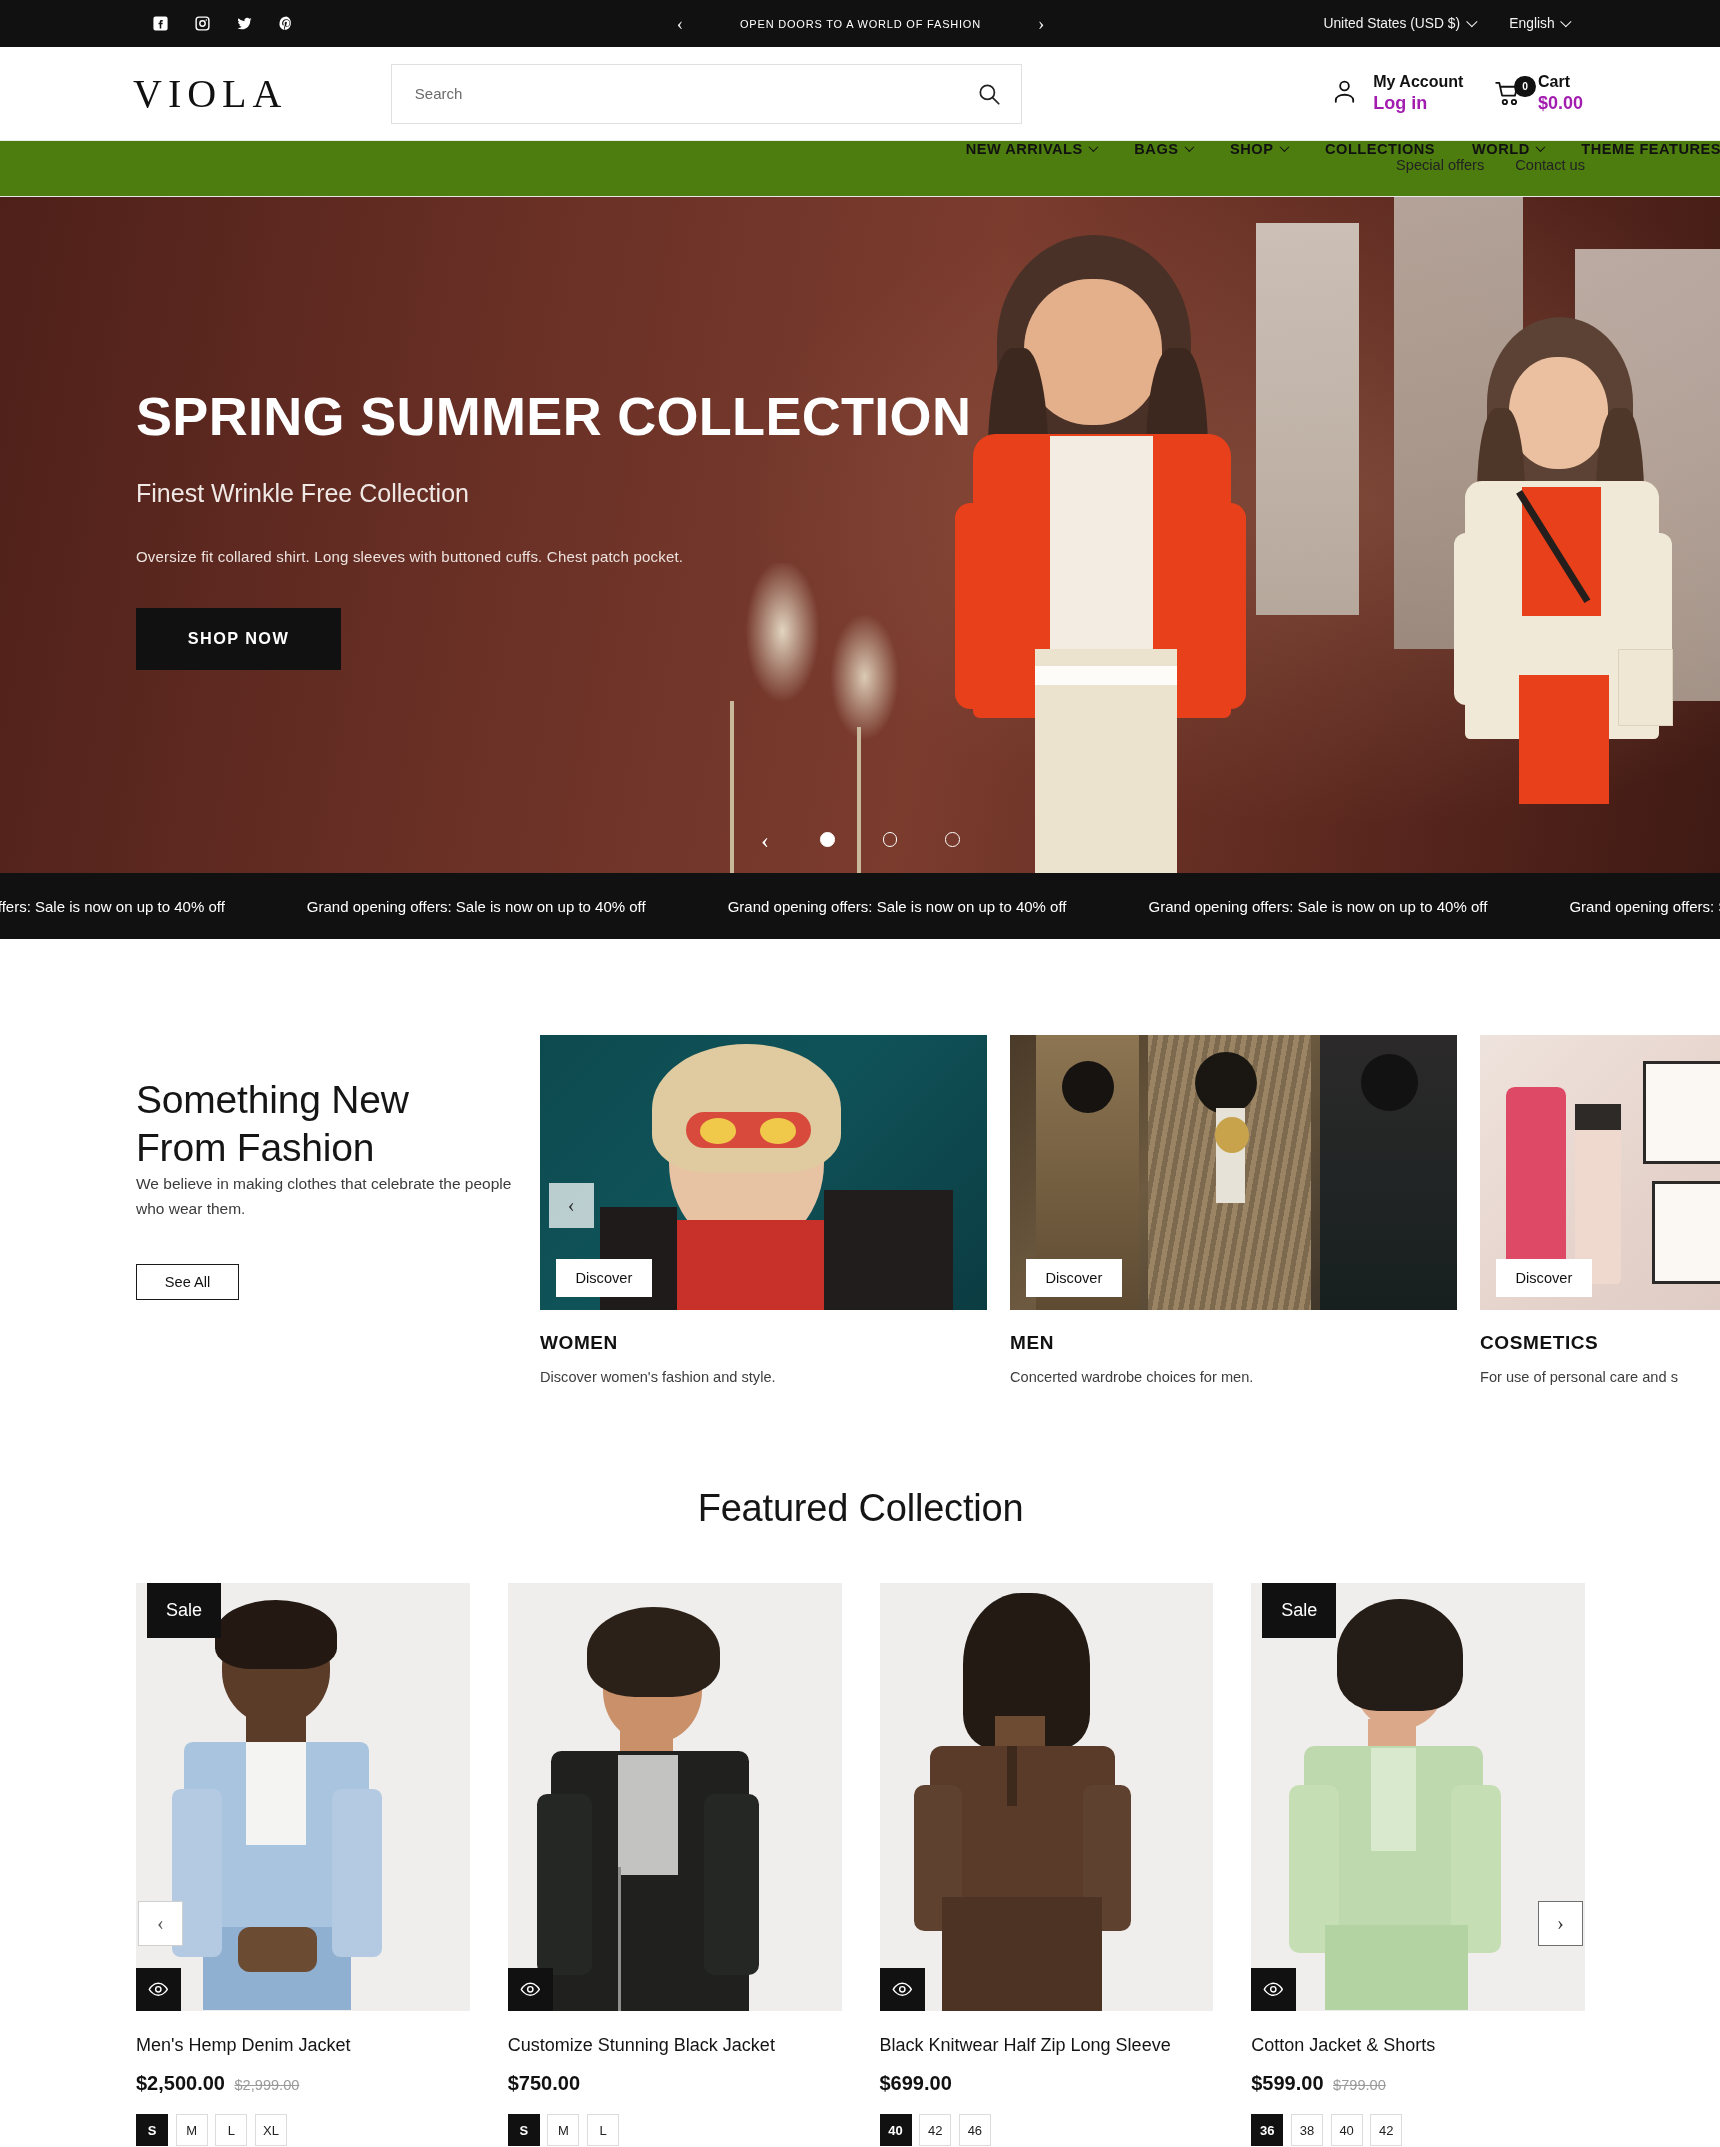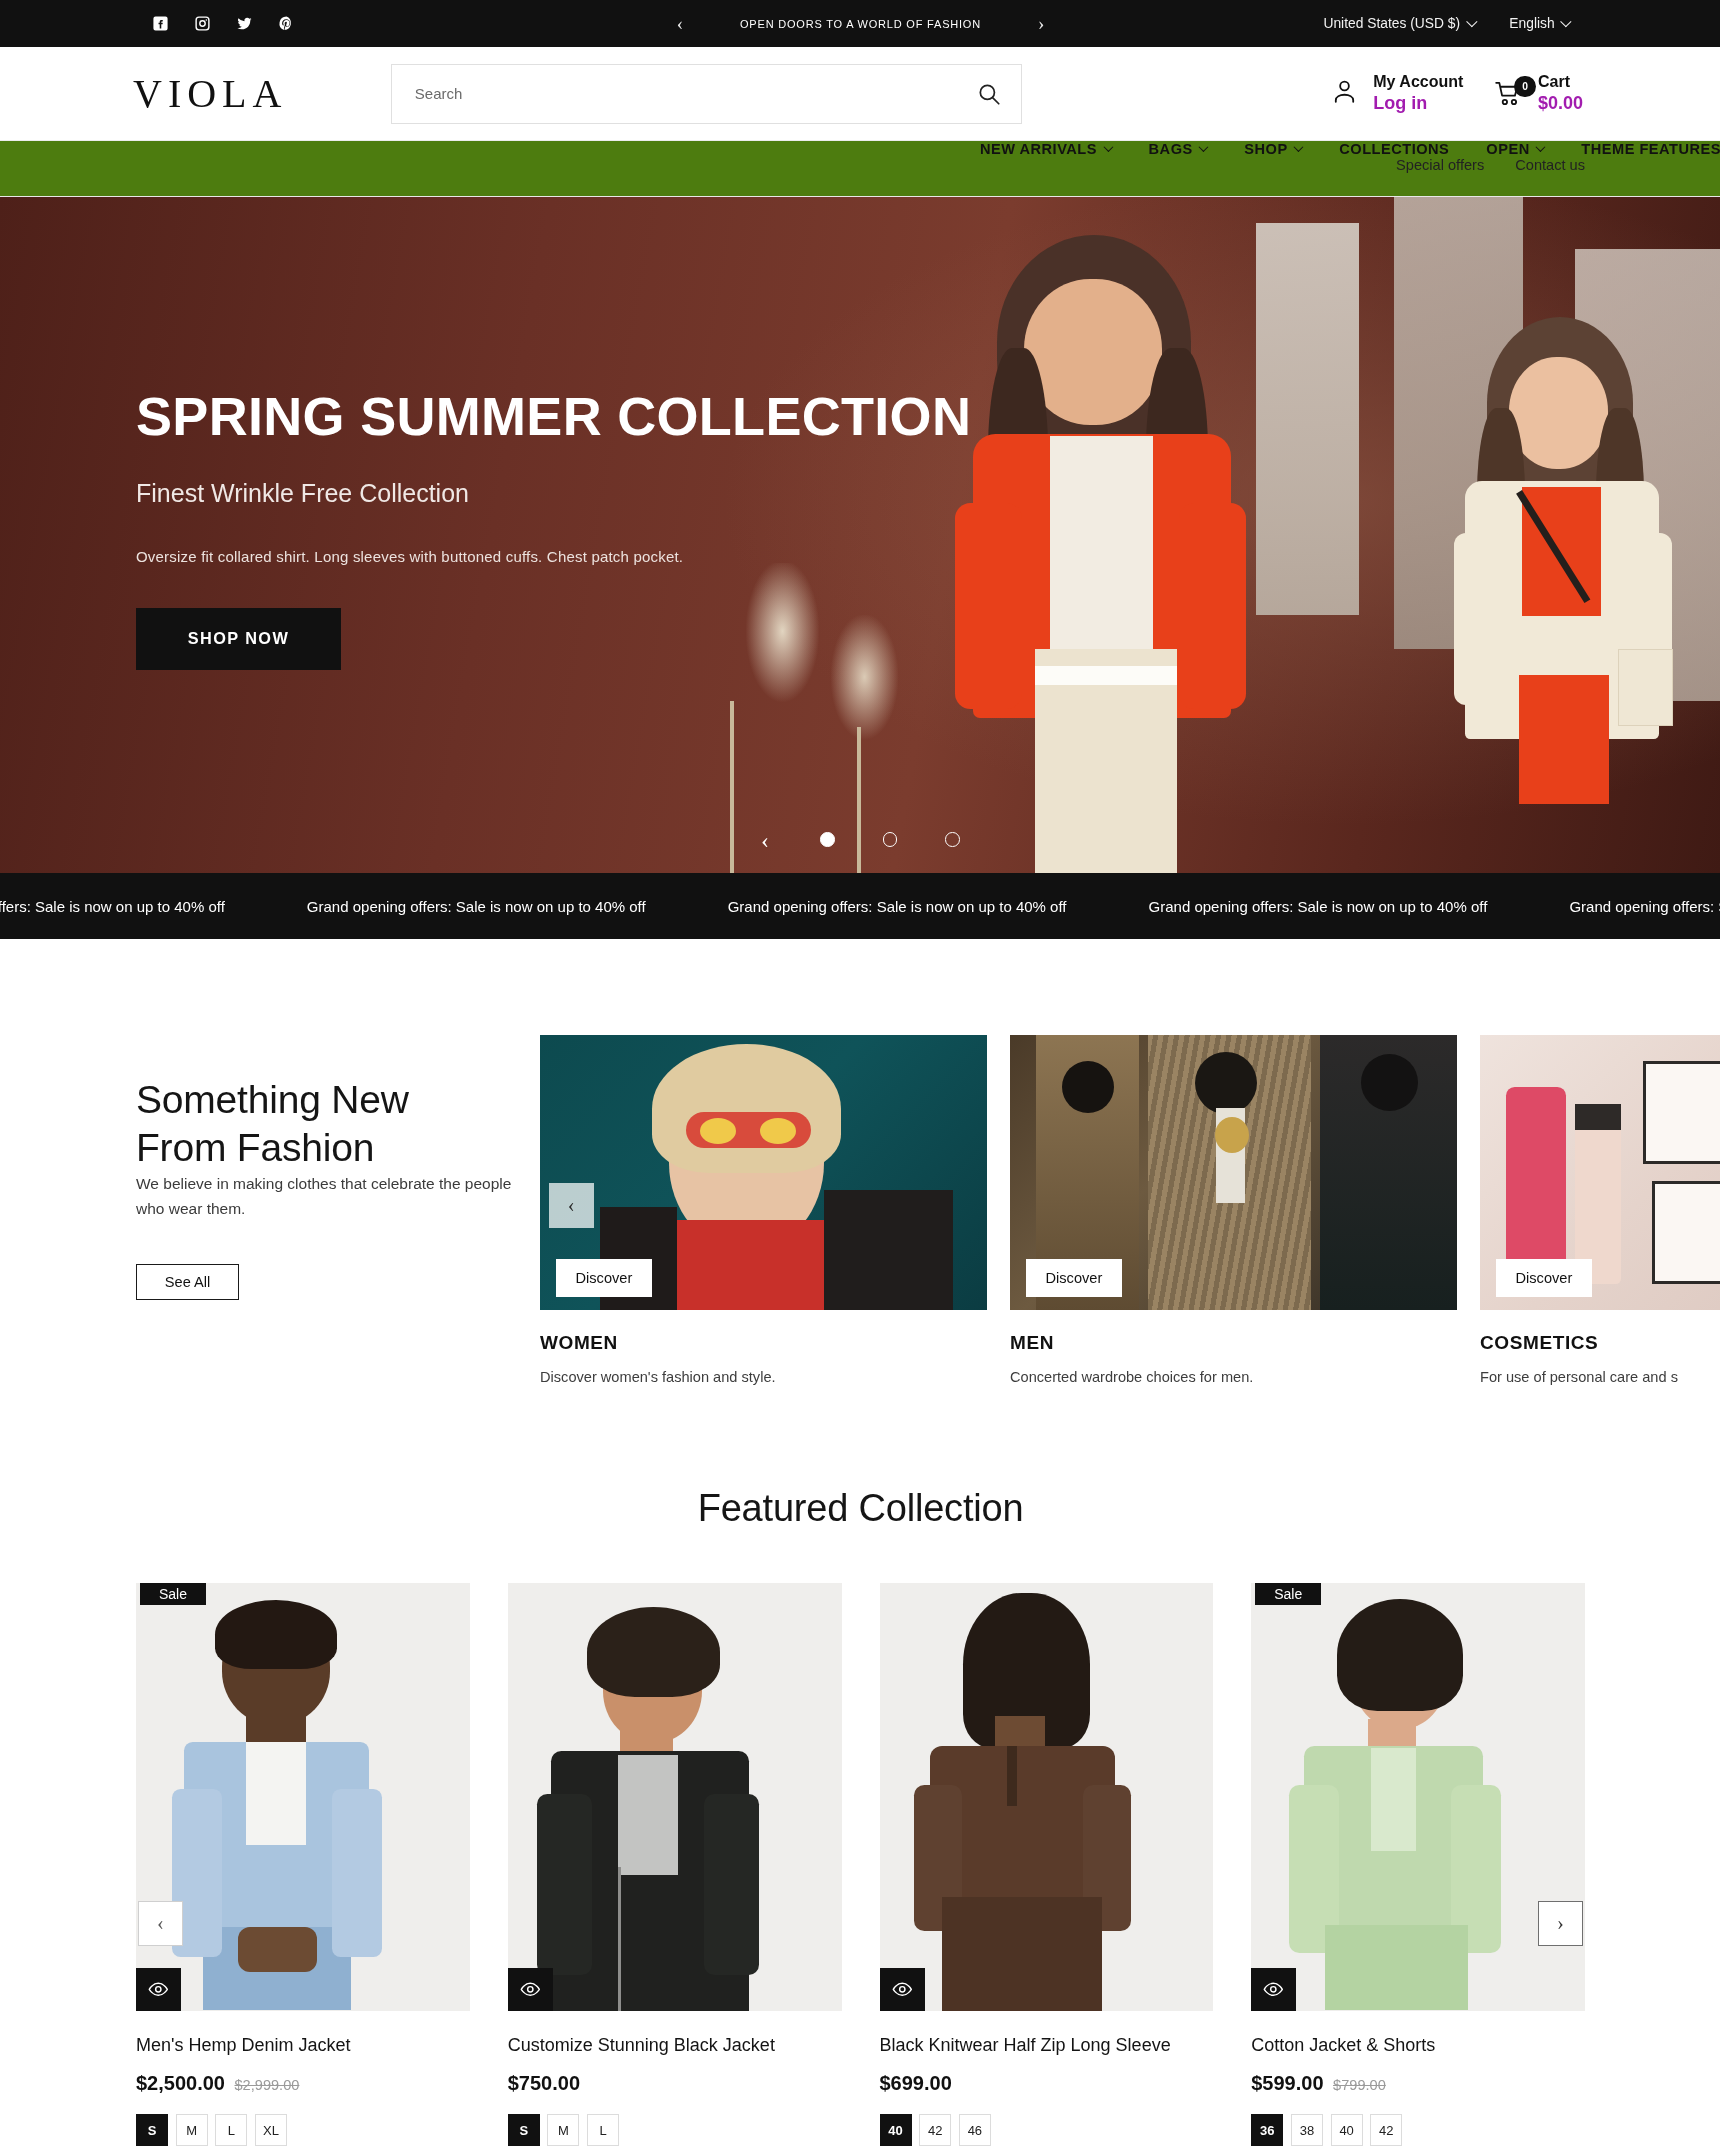--- a/index.html
+++ b/index.html
@@ -399,25 +399,25 @@
   .pcard { flex: 1 1 0; min-width: 0; }
   .pimg {
     position: relative;
     height: 428px;
     background: #efeeec;
     overflow: hidden;
   }
   .pimg .ph { position:absolute; }
   .sale-badge {
     position: absolute;
-    left: 4px; top: 0px;
+    left: 11px; top: 0px;
     background: #111;
     color: #fff;
-    font-size: 14px;
-    padding: 3px 19px;
+    font-size: 18px;
+    padding: 17px 19px;
     z-index: 4;
   }
   .eye-btn {
     position: absolute;
     left: 0; bottom: 0;
     width: 45px; height: 43px;
     background: #111;
     border: none;
     display: flex; align-items: center; justify-content: center;
     cursor: pointer;
@@ -569,21 +569,21 @@
       <i class="caret"></i>
     </div>
     <div class="navitem">
       <span>SHOP</span>
       <i class="caret"></i>
     </div>
     <div class="navitem">
       <span>COLLECTIONS</span>
     </div>
     <div class="navitem">
-      <span>OPEN</span>
+      <span>WORLD</span>
       <i class="caret"></i>
     </div>
     <div class="navitem">
       <span>THEME FEATURES</span>
     </div>
   </div>
   <div class="navright">
     <a>Special offers</a>
     <a>Contact us</a>
   </div>

